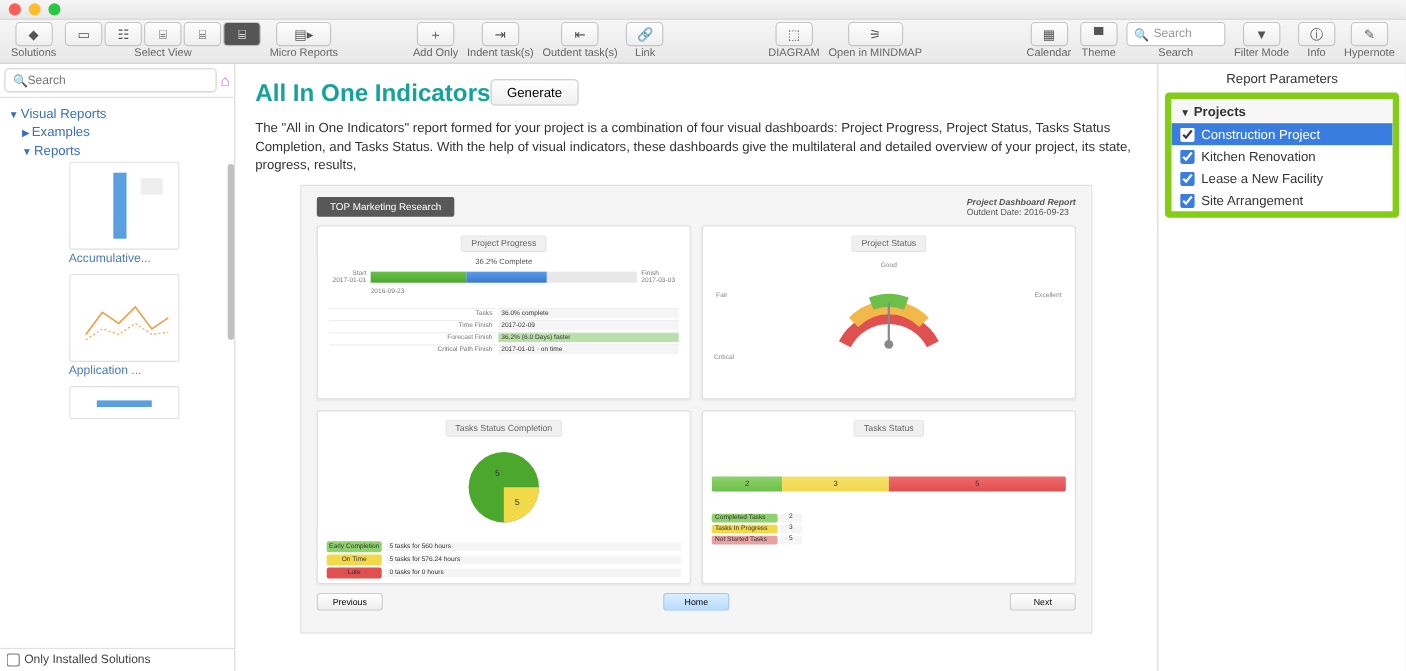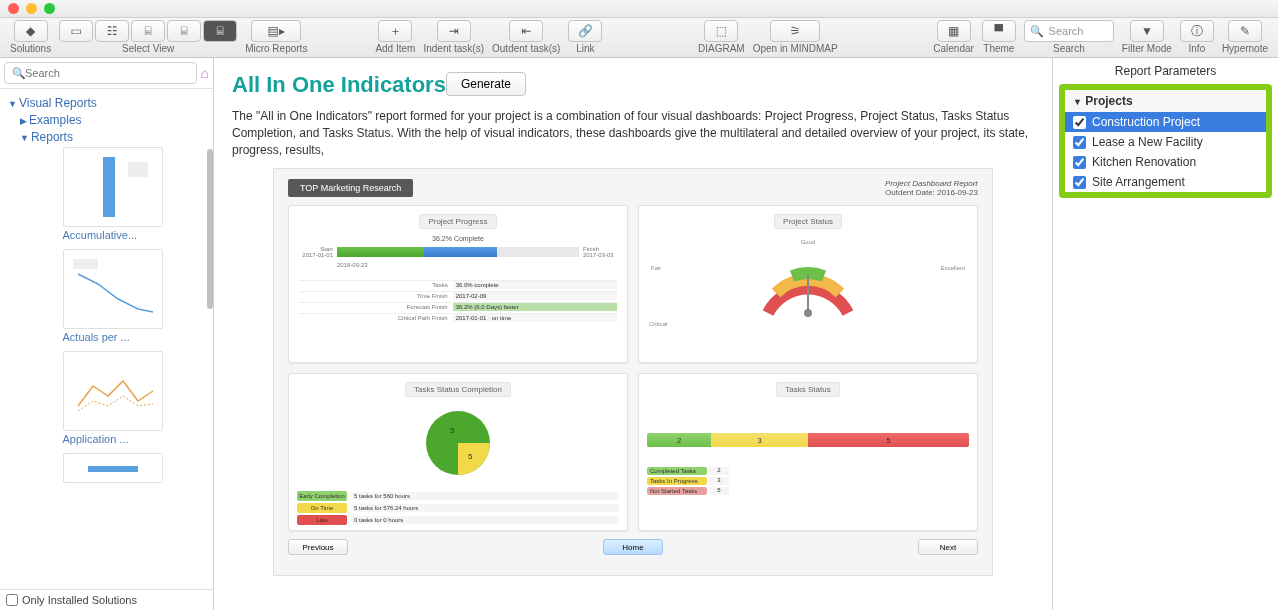--- a/index.html
+++ b/index.html
@@ -47,21 +47,21 @@
 .center-top { display: flex; justify-content: flex-start; align-items: flex-start; }
 .title { font-size: 22px; font-weight: 600; color: #15a29c; margin-bottom: 10px; }
 .gen-btn { height: 24px; padding: 0 14px; background: linear-gradient(#fff,#f0f0f0); border: 1px solid #c4c4c4; border-radius: 4px; font-size: 12px; }
 .desc { font-size: 12px; color: #333; line-height: 1.4; margin-bottom: 10px; }
 
 
 .dash { width: 720px; height: 408px; background: #f5f5f5; border: 1px solid #e0e0e0; margin: 0 auto; padding: 10px 14px; position: relative; }
 .dash-hdr { display: flex; justify-content: space-between; margin-bottom: 8px; }
 .dash-tag { background: #585858; color: #fff; font-size: 9px; padding: 4px 12px; border-radius: 2px; }
 .dash-info { font-size: 8px; color: #555; text-align: left; }
-.dash-info .t { font-weight: normal; font-style: italic; }
+.dash-info .t { font-weight: bold; font-style: italic; }
 .dash-grid { display: grid; grid-template-columns: 1fr 1fr; gap: 10px; }
 .card { background: #fff; border: 1px solid #e0e0e0; border-radius: 3px; padding: 8px; box-shadow: 0 1px 2px rgba(0,0,0,0.05); height: 158px; position: relative; }
 .card-title { text-align: left; font-size: 8px; color: #666; background: #f0f0f0; border: 1px solid #e5e5e5; border-radius: 2px; padding: 2px 8px; display: inline-block; margin: 0 auto 6px; }
 .ctitle-wrap { text-align: center; }
 
 
 .prog-lbl { text-align: center; font-size: 7px; color: #555; }
 .prog-row { display: flex; align-items: center; gap: 4px; margin: 4px 0; }
 .prog-row .sm { font-size: 6px; color: #777; width: 36px; }
 .prog-bar { flex: 1; height: 10px; background: #e8e8e8; position: relative; }
@@ -139,21 +139,21 @@
     <div class="tb-buttons">
         <div class="tb-btn wide">▤▸</div>
       </div>
     <div class="tb-label">Micro Reports</div>
   </div>
   <div class="tb-spacer" style="max-width:60px"></div>
   <div class="tb-group">
       <div class="tb-buttons">
         <div class="tb-btn">＋</div>
       </div>
-      <div class="tb-label">Add Item</div>
+      <div class="tb-label">Add Only</div>
     </div>
   <div class="tb-group">
       <div class="tb-buttons">
         <div class="tb-btn">⇥</div>
       </div>
       <div class="tb-label">Indent task(s)</div>
     </div>
   <div class="tb-group">
       <div class="tb-buttons">
         <div class="tb-btn">⇤</div>
@@ -236,29 +236,20 @@
         <div class="tree-hdr"><span class="tri">▼</span><span>Reports</span></div>
         <div class="thumbs">
           <div class="thumb-wrap">
             <div class="thumb">
                 <svg class="th-svg">
                   <rect x="35" y="5" width="12" height="60" fill="#5aa0e0"></rect>
                   <rect x="60" y="10" width="20" height="15" fill="#eee"></rect>
                 </svg>
               </div>
             <div class="thumb-lbl">Accumulative...</div>
-          </div>
-          <div class="thumb-wrap">
-            <div class="thumb">
-                <svg class="th-svg">
-                  <polyline points="10,20 30,30 50,45 70,55 85,58" fill="none" stroke="#5aa0e0" stroke-width="1.5"></polyline>
-                  <rect x="5" y="5" width="25" height="10" fill="#eee"></rect>
-                </svg>
-              </div>
-            <div class="thumb-lbl">Actuals per ...</div>
           </div>
           <div class="thumb-wrap">
             <div class="thumb">
                 <svg class="th-svg">
                   <polyline points="10,50 25,30 40,40 55,25 70,45 85,35" fill="none" stroke="#e8a24a" stroke-width="1.5"></polyline>
                   <polyline points="10,55 25,45 40,50 55,40 70,50 85,48" fill="none" stroke="#e8a24a" stroke-width="1" stroke-dasharray="2"></polyline>
                 </svg>
               </div>
             <div class="thumb-lbl">Application ...</div>
           </div>
@@ -418,25 +409,25 @@
   <div class="right">
     <div class="right-hdr">Report Parameters</div>
     <div class="right-box">
       <div class="right-box-hdr"><span style="font-size:9px">▼</span> <span>Projects</span></div>
       <div class="proj-item sel">
           <input type="checkbox" checked="" style="">
           <span>Construction Project</span>
         </div>
       <div class="proj-item">
           <input type="checkbox" checked="" style="">
-          <span>Lease a New Facility</span>
+          <span>Kitchen Renovation</span>
         </div>
       <div class="proj-item">
           <input type="checkbox" checked="" style="">
-          <span>Kitchen Renovation</span>
+          <span>Lease a New Facility</span>
         </div>
       <div class="proj-item">
           <input type="checkbox" checked="" style="">
           <span>Site Arrangement</span>
         </div>
     </div>
   </div>
 </div>
 
 </body></html>

